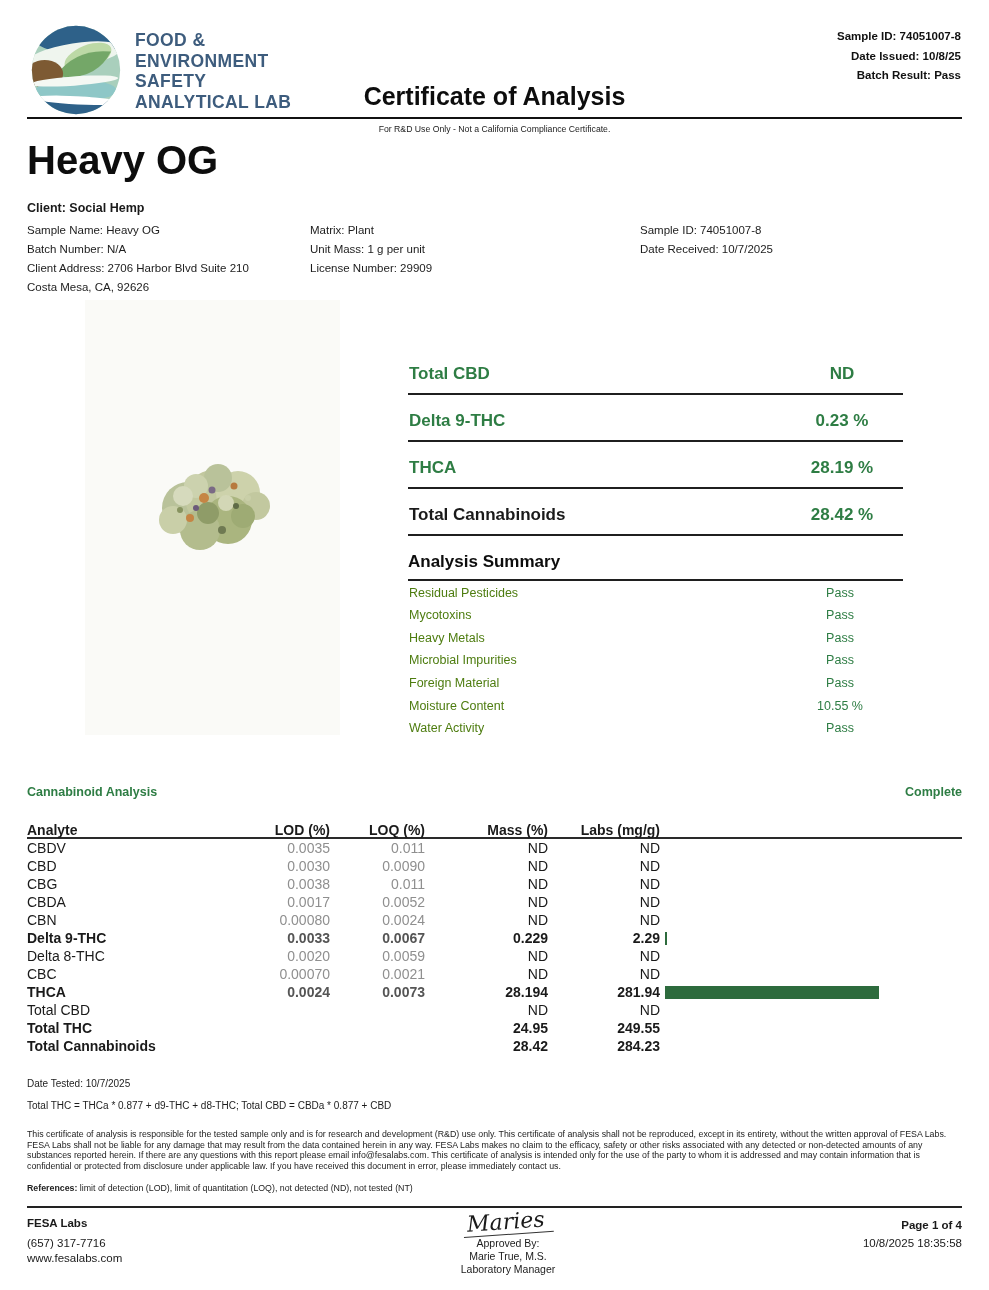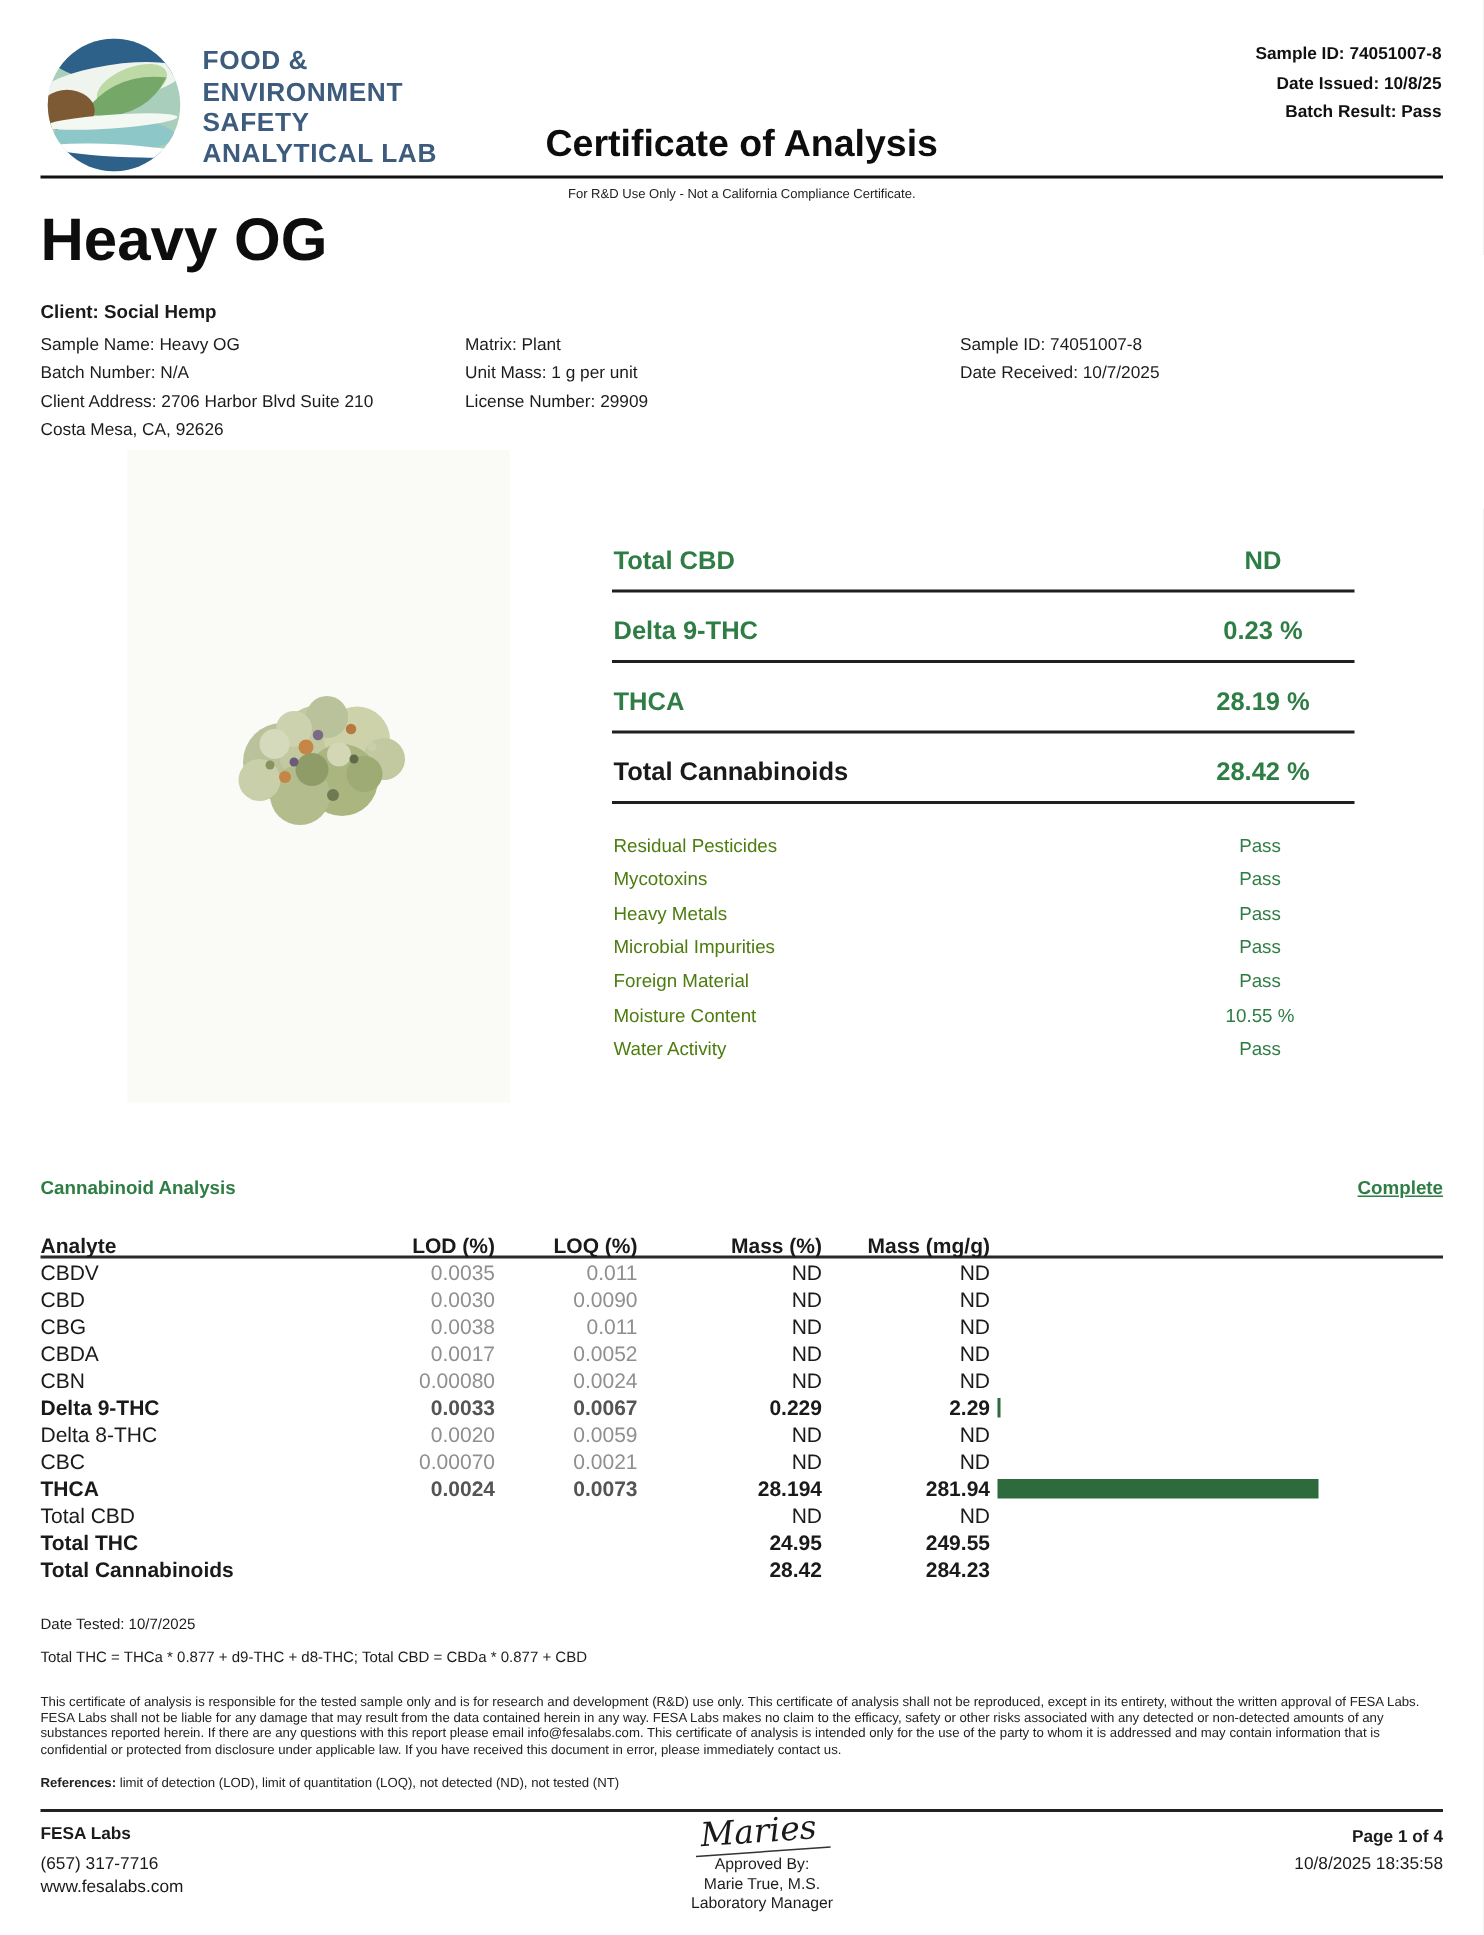--- a/index.html
+++ b/index.html
@@ -40,21 +40,21 @@
   .analysis-block { position:absolute; left:408px; top:552px; width:495px; }
   .analysis-title { font-size:17px; font-weight:bold; color:#0d0d0d; padding-bottom:7px;
     border-bottom:2px solid #1f1f1f; }
   .as-row { position:relative; height:22.6px; }
   .as-label { position:absolute; left:1px; bottom:4px; font-size:12.5px; color:#4d7c0f; }
   .as-val { position:absolute; left:362px; bottom:4px; width:140px; text-align:center;
     font-size:12.5px; }
   
   .cb-header { position:absolute; left:27px; top:785px; width:935px; }
   .cb-title { float:left; font-size:12.5px; font-weight:bold; }
-  .cb-status { float:right; font-size:12.5px; font-weight:bold;text-decoration:underline; }
+  .cb-status { float:right; font-size:12.5px; font-weight:bold; }
   .cb-table { position:absolute; left:27px; top:822px; width:935px; font-size:14px; }
   .t-head, .t-row { display:grid; grid-template-columns:238px 65px 95px 123px 112px auto;
     align-items:center; }
   .t-head { height:17px; border-bottom:2px solid #2a2a2a; font-weight:bold; }
   .t-row { height:18px; }
   .c-num { text-align:right; }
   .t-row .c-lod, .t-row .c-loq { color:#8f8f8f; }
   .t-row.bold { font-weight:bold; }
   .t-row.bold .c-lod, .t-row.bold .c-loq { color:#555; }
   .c-bar { padding-left:5px; height:13px; display:flex; align-items:center; }
@@ -183,20 +183,21 @@
         <span class="sum-label green">THCA</span>
         <span class="sum-val green">28.19 %</span>
       </div>
       <div class="sum-row">
         <span class="sum-label">Total Cannabinoids</span>
         <span class="sum-val green">28.42 %</span>
       </div>
     </div>
 
   <div class="analysis-block">
+    <div class="analysis-title">Analysis Summary</div>
     <div id="analysis-rows">
         <div class="as-row">
           <span class="as-label">Residual Pesticides</span>
           <span class="as-val green">Pass</span>
         </div>
         <div class="as-row">
           <span class="as-label">Mycotoxins</span>
           <span class="as-val green">Pass</span>
         </div>
         <div class="as-row">
@@ -225,21 +226,21 @@
   <div class="cb-header">
     <div class="cb-title green">Cannabinoid Analysis</div>
     <div class="cb-status green">Complete</div>
   </div>
   <div class="cb-table" id="cb-table">
       <div class="t-head">
         <span class="c-an">Analyte</span>
         <span class="c-num">LOD (%)</span>
         <span class="c-num">LOQ (%)</span>
         <span class="c-num">Mass (%)</span>
-        <span class="c-num">Mass (mg/g)</span>
+        <span class="c-num">Labs (mg/g)</span>
         <span class="c-bar"></span>
       </div>
       <div class="t-row">
         <span class="c-an">CBDV</span>
         <span class="c-num c-lod">0.0035</span>
         <span class="c-num c-loq">0.011</span>
         <span class="c-num c-m">ND</span>
         <span class="c-num c-mg">ND</span>
         <span class="c-bar"></span>
       </div>

